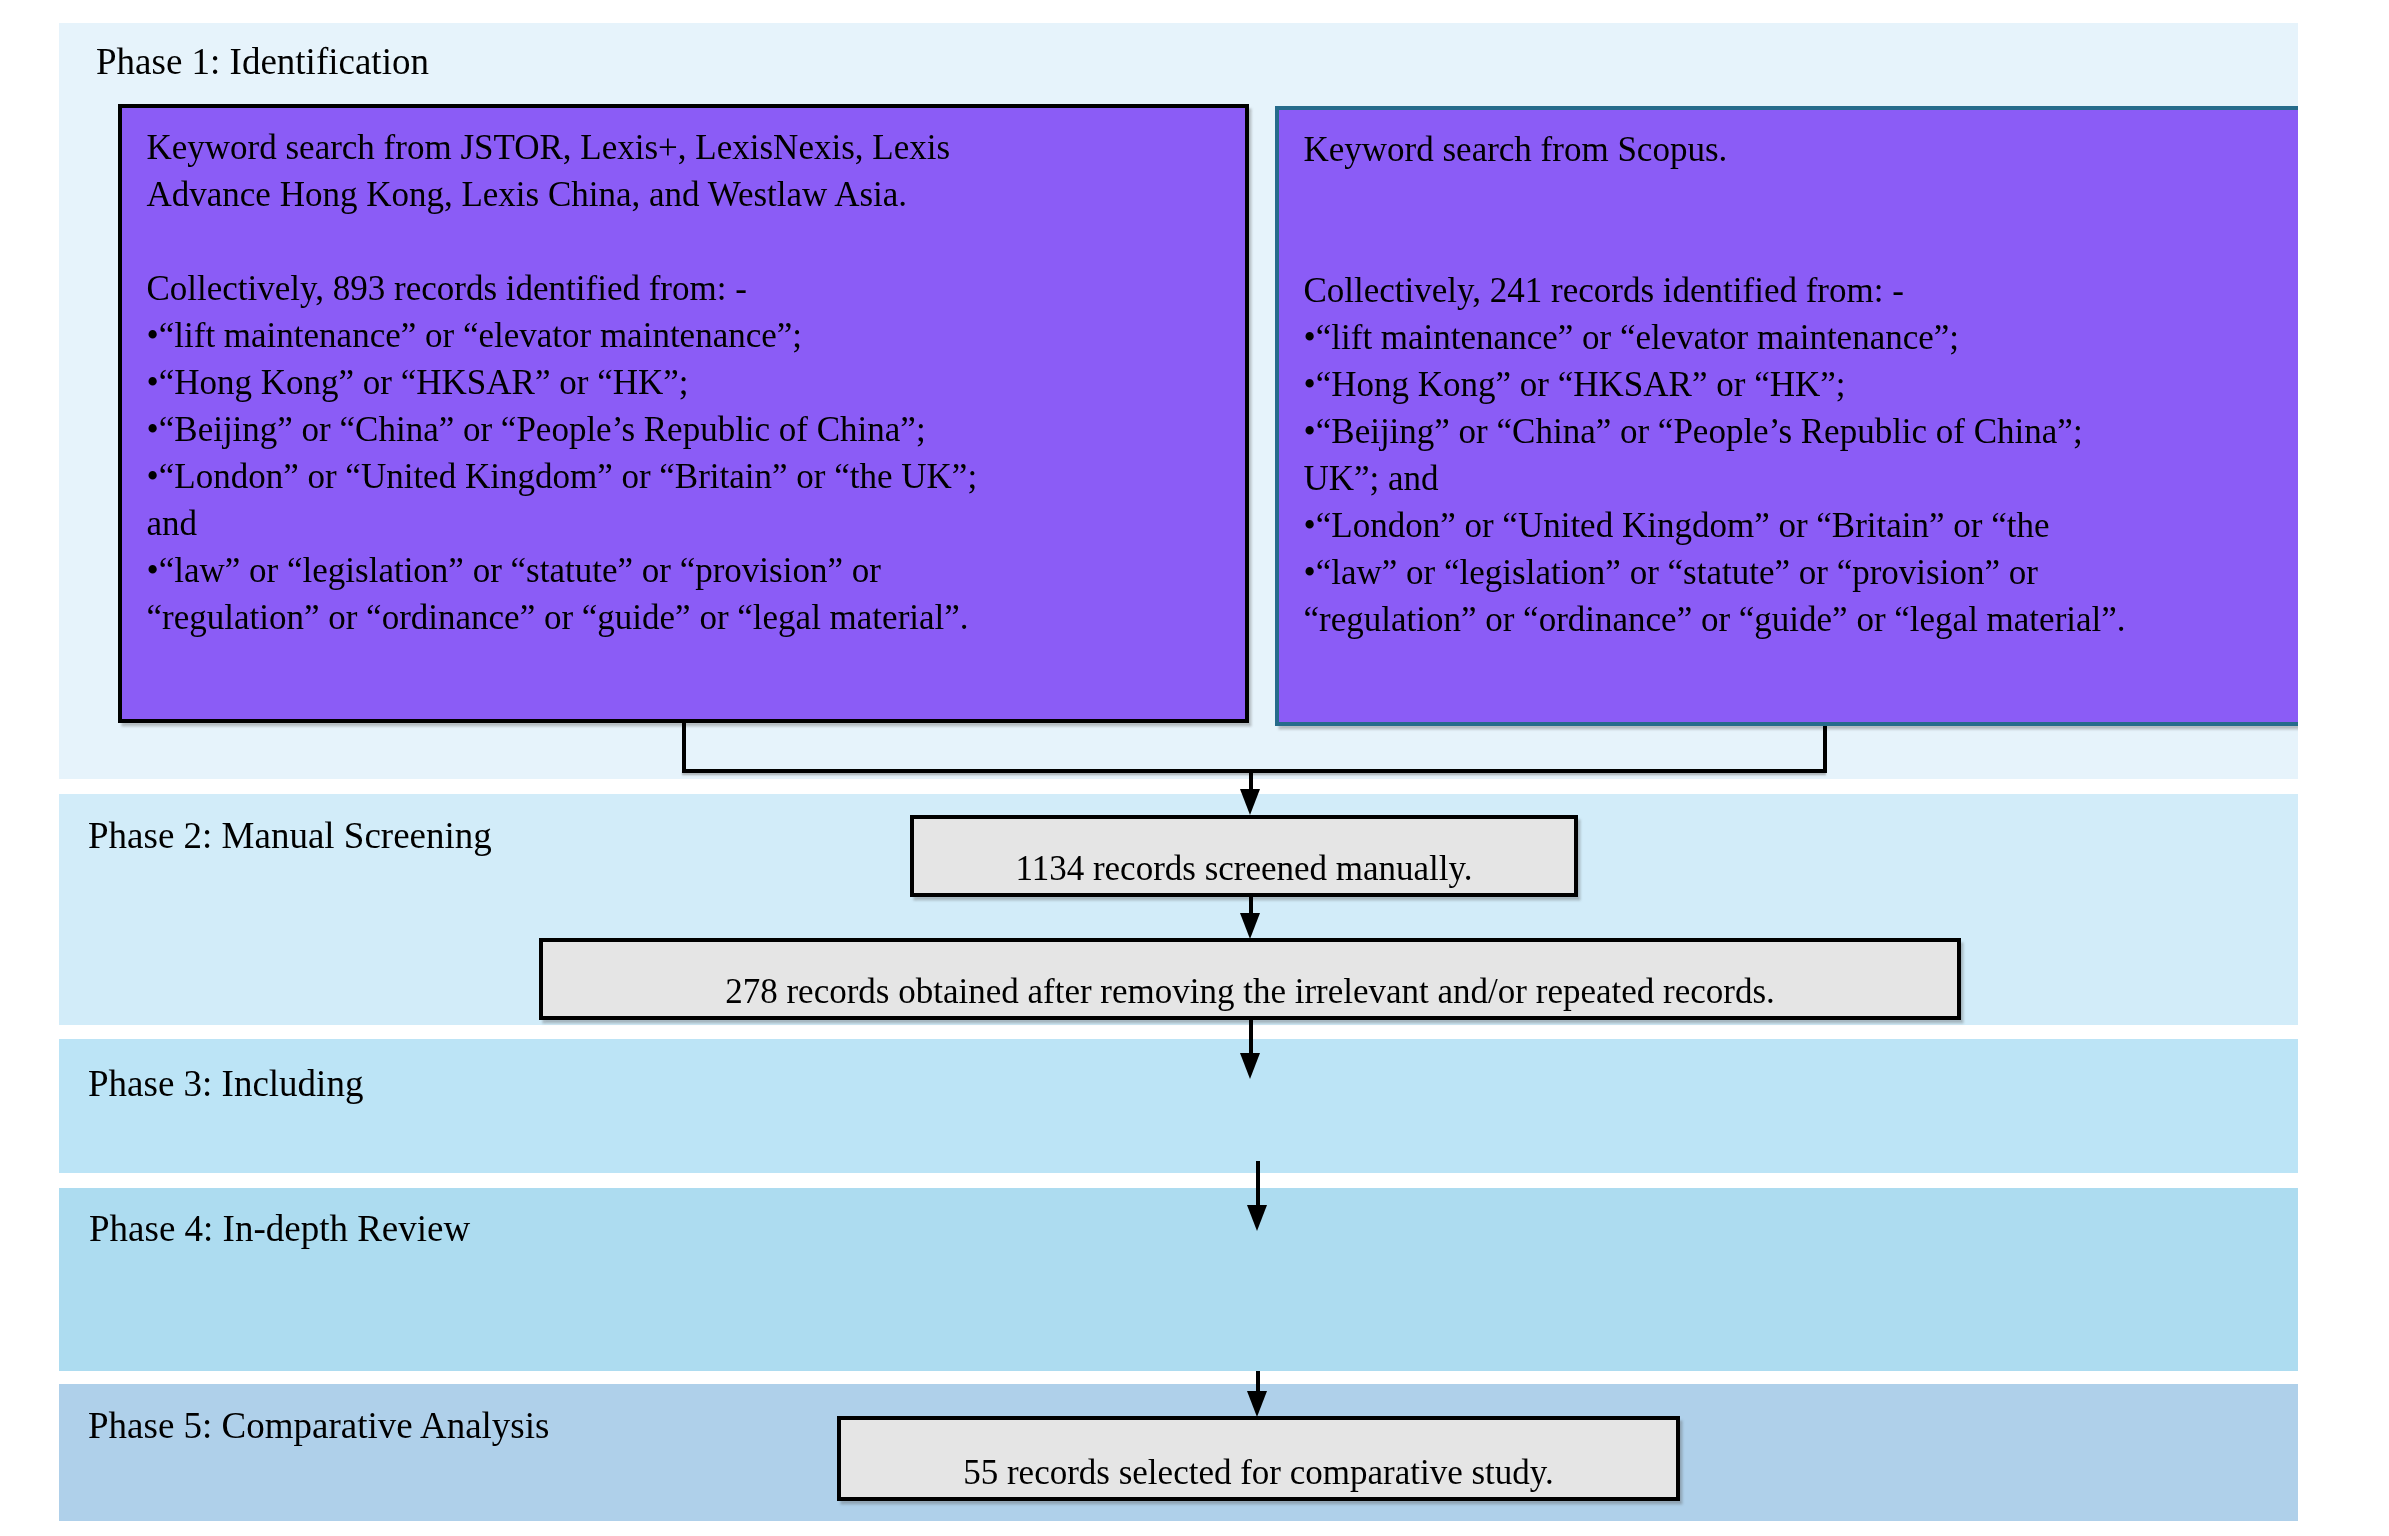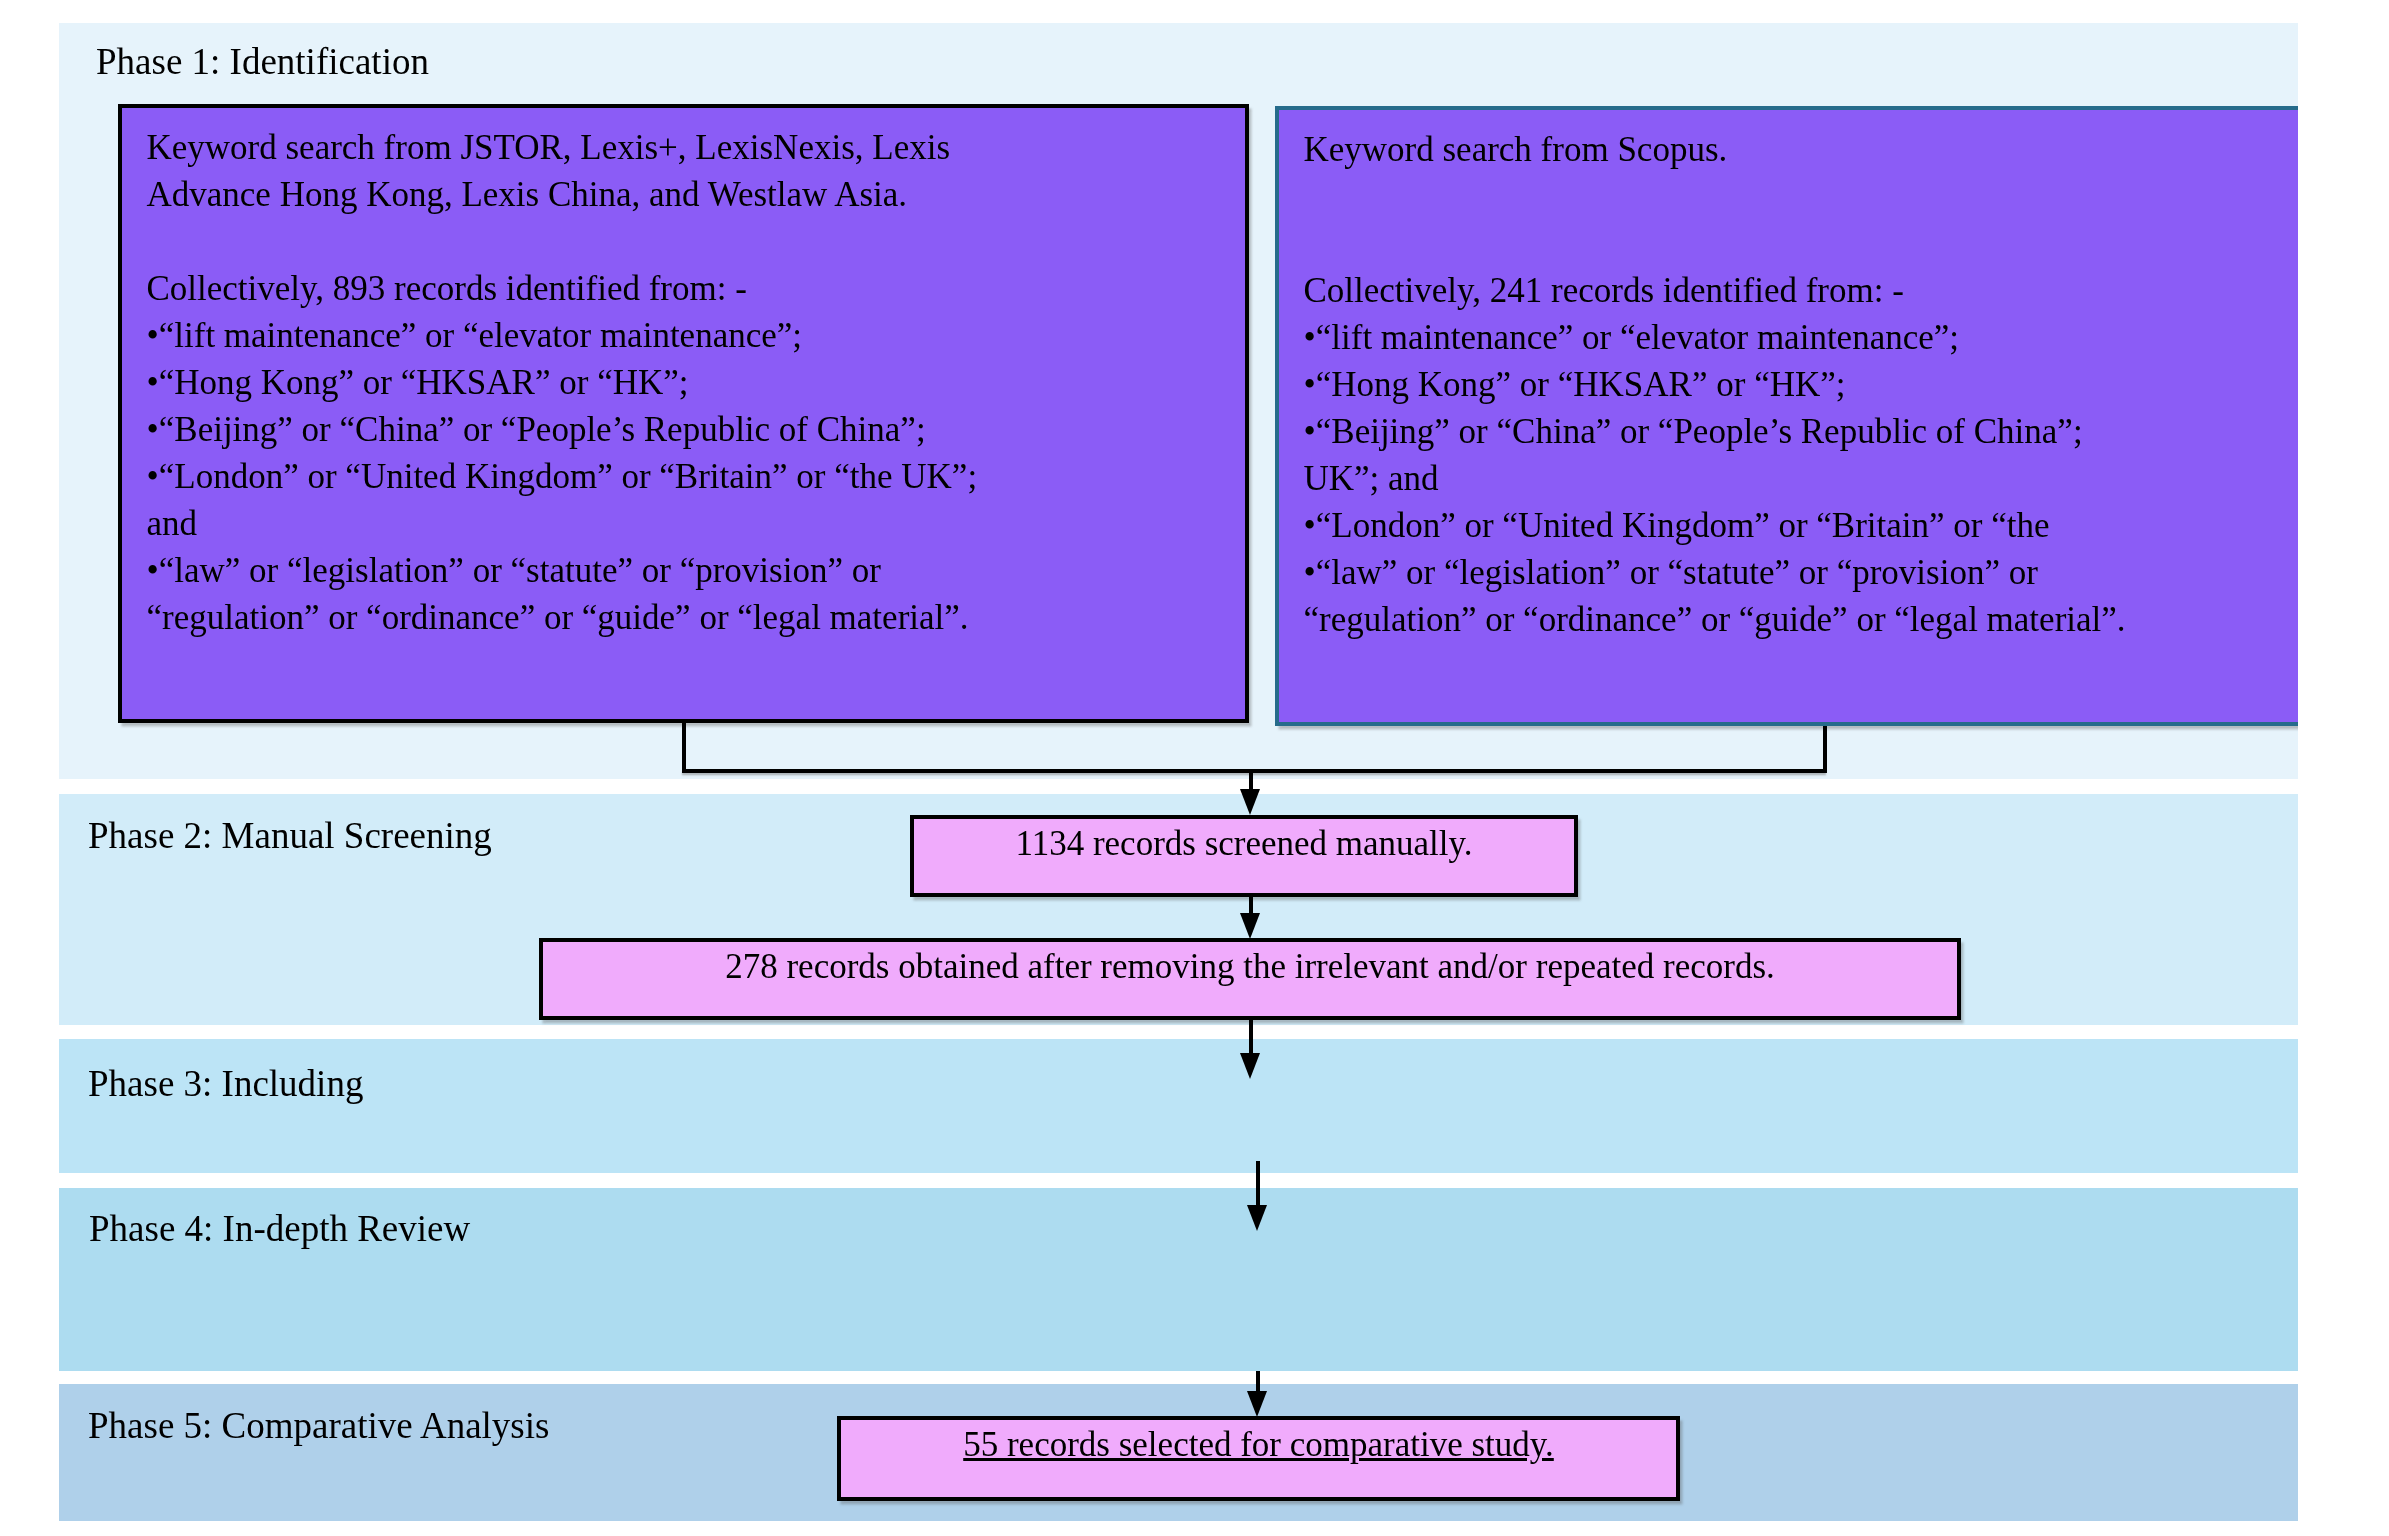--- a/index.html
+++ b/index.html
@@ -41,36 +41,36 @@
     font-size: 35px;
     line-height: 47px;
     box-shadow: 2.9px 3.5px 2.3px rgba(90,90,90,0.35);
   }
   .kbox-left  { left: 74px;  top: 104px; width: 1131px; height: 619px; }
   .kbox-right { left: 1231px; top: 106px; width: 1099px; height: 620px; }
   .tline { min-height: 47px; white-space: nowrap; }
 
   .fbox {
     position: absolute;
-    background: #f0abfc;
+    background: #e5e5e5;
     border: 4.1px solid #000000;
     display: flex;
     flex-direction: column;
     align-items: center;
-    justify-content: flex-start;
+    justify-content: flex-end;
     text-align: center;
     font-size: 35px;
     line-height: 49px;
     box-shadow: 2.9px 3.5px 2.3px rgba(90,90,90,0.35);
   }
   .fbox-a { left: 866px; top: 815px; width: 668px; height: 82px; }
   .fbox-b { left: 495px;  top: 938px; width: 1422px; height: 82px; }
   .fbox-c { left: 947px; top: 1078px; width: 535px;  height: 83px; }
   .fbox-d { left: 724px; top: 1230px; width: 984px; height: 140px; }
-  .fbox-e { left: 793px; top: 1416px; width: 843px; height: 85px; text-decoration: underline; }
+  .fbox-e { left: 793px; top: 1416px; width: 843px; height: 85px; }
 
   .cline { position: absolute; background: #000000; }
   .drop-left  { left: 638px; top: 723px; width: 3.5px; height: 50px; }
   .drop-right { left: 1779px; top: 726px; width: 3.5px; height: 47px; }
   .merge-line { left: 638px; top: 769px; width: 1144px; height: 3.5px; box-shadow: 0 2.3px 1.7px rgba(90,90,90,0.4); }
 
   .shaft { position: absolute; background: #000000; width: 3.5px; }
   .sh-main { left: 1205px; top: 770px; height: 23px; }
   .sh-ab   { left: 1205px; top: 896px; height: 21px; }
   .sh-bc   { left: 1205px; top: 1020px; height: 36px; }

